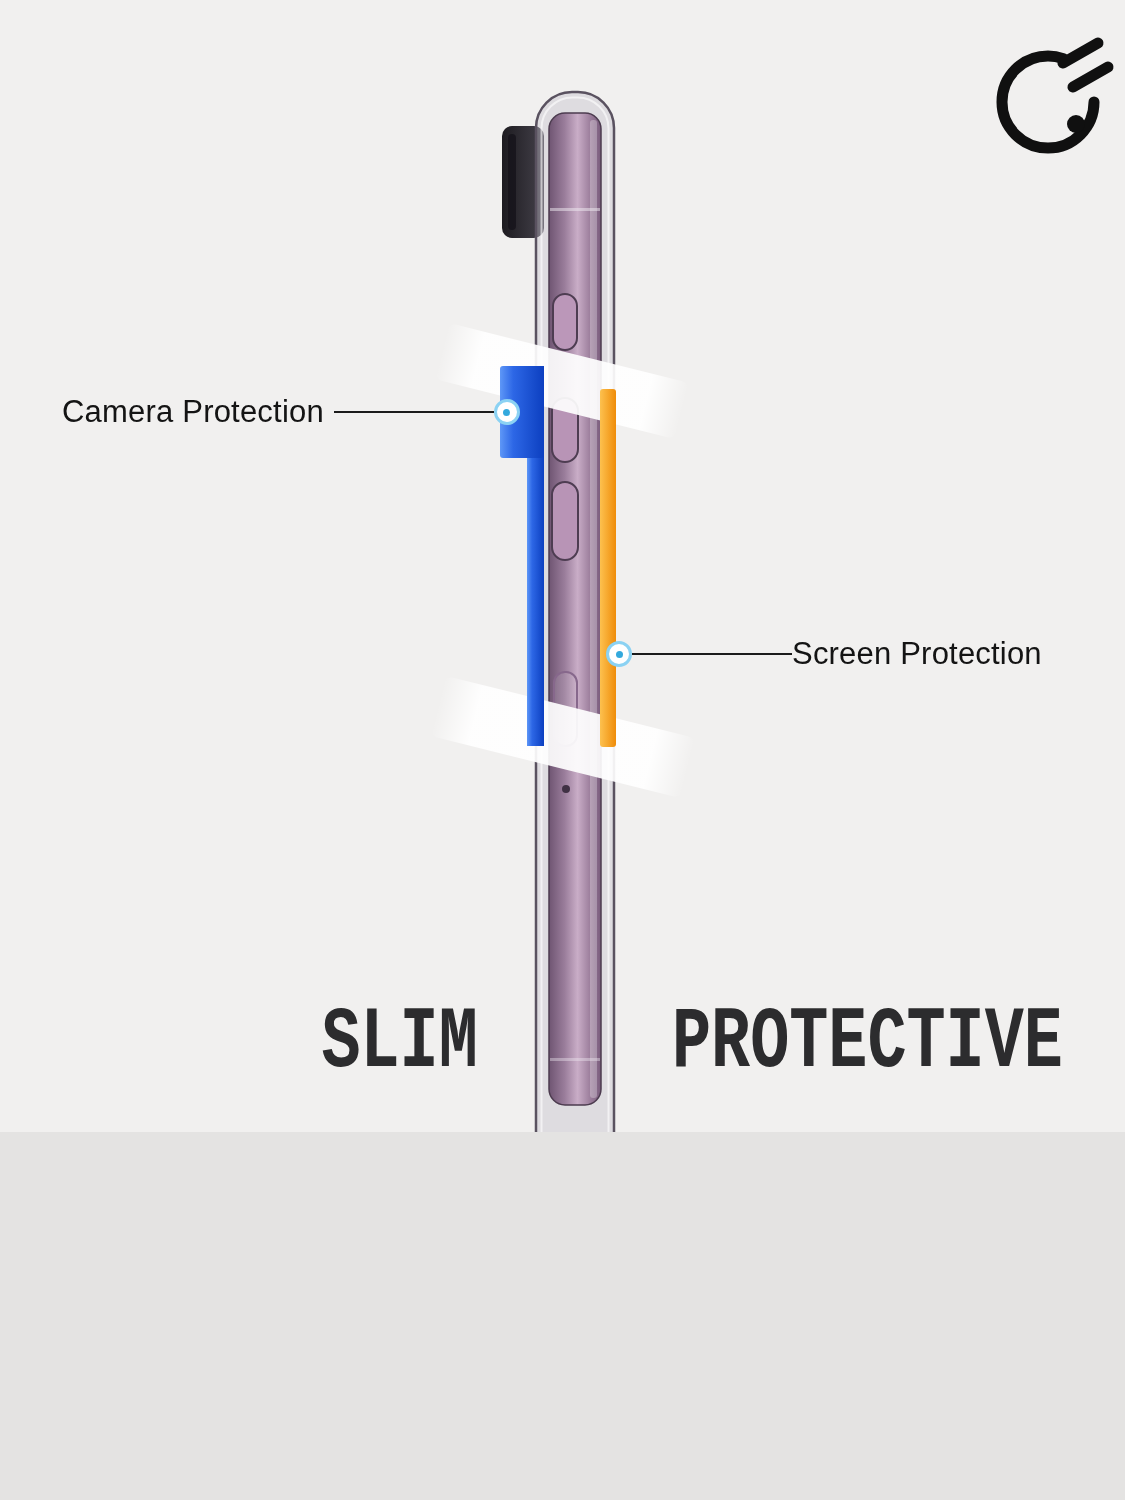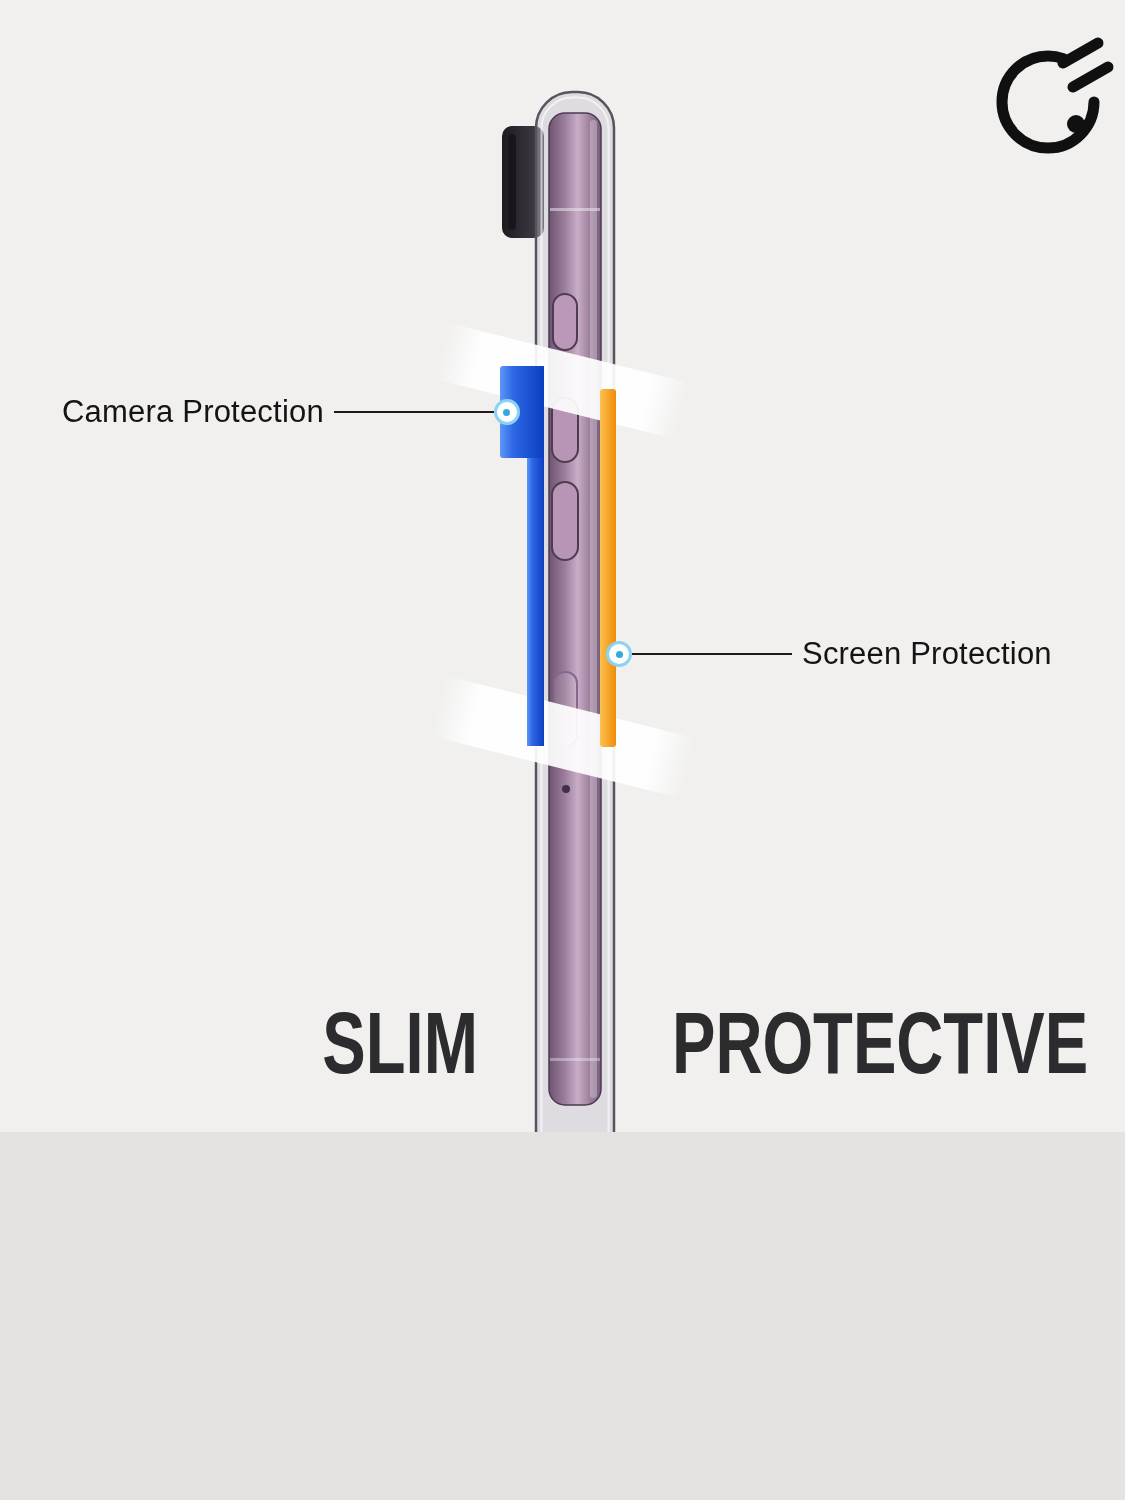--- a/index.html
+++ b/index.html
@@ -16,26 +16,26 @@
   .callout .lead{height:2px;background:#1b1b1b;flex:0 0 auto;}
   .dot{width:20px;height:20px;border-radius:50%;border:3px solid #8bd2f3;
     background:#ffffff;position:relative;flex:0 0 auto;box-sizing:content-box;}
   .dot::after{content:"";position:absolute;left:50%;top:50%;width:7px;height:7px;
     margin:-3.5px 0 0 -3.5px;border-radius:50%;background:#33a9dd;}
   .callout-camera{left:62px;top:394px;}
   .callout-camera .label{margin-right:10px;}
   .callout-camera .lead{width:160px;}
   .callout-screen{left:606px;top:636px;}
   .callout-screen .lead{width:160px;}
-  .callout-screen .label{margin-left:10px;}
+  .callout-screen .label{}
 
   
   .headline{position:absolute;z-index:4;font-weight:700;font-size:88px;
     line-height:122px;color:#2c2c2e;letter-spacing:0;}
-  .headline .ln{display:block;}
+  .headline .ln{display:block;font-family:Liberation Mono, monospace;}
   .headline .ln span{display:inline-block;transform:scaleX(.74);white-space:nowrap;}
   .headline-left{top:982px;left:165px;width:470px;text-align:center;}
   .headline-left .ln span{transform-origin:50% 50%;}
   .headline-right{top:982px;left:672px;width:440px;text-align:left;}
   .headline-right .ln span{transform-origin:0 50%;}
 </style>
 </head>
 <body>
 
 <div class="canvas">

